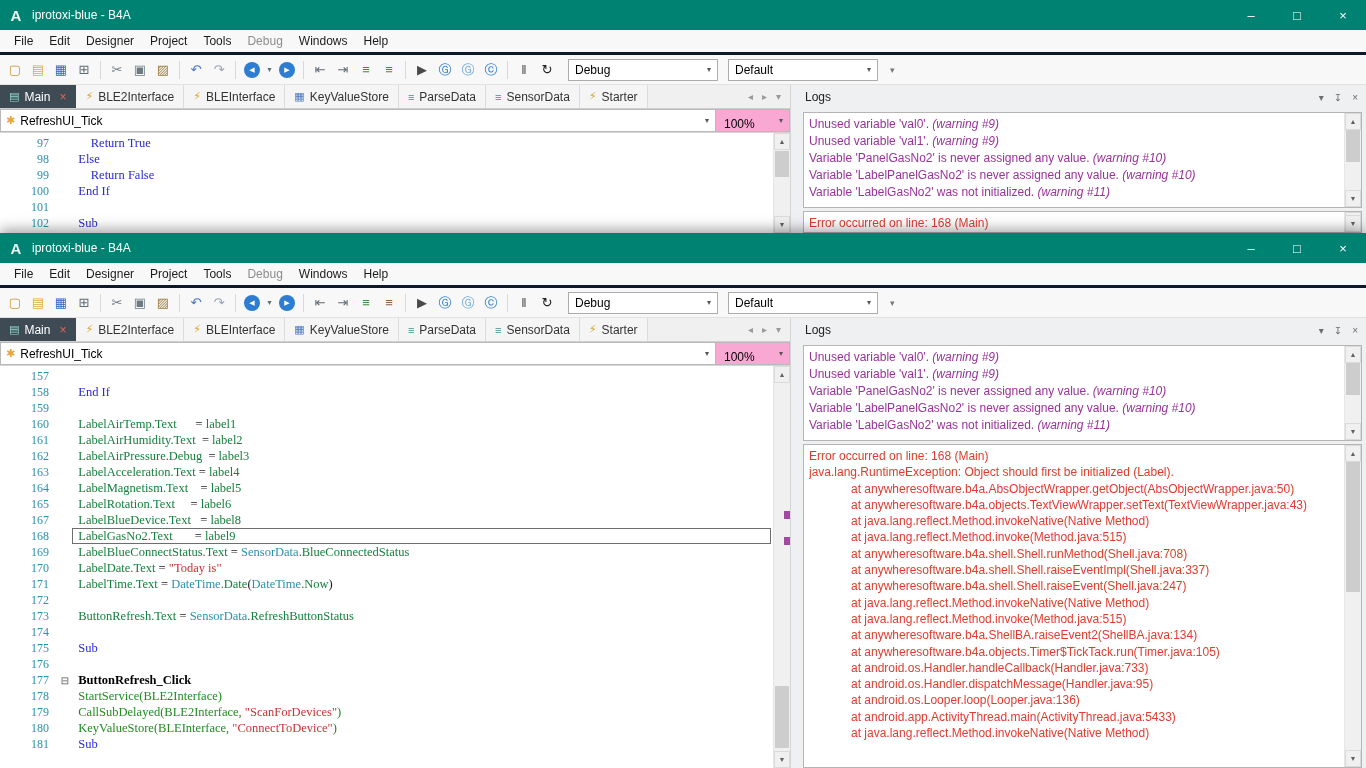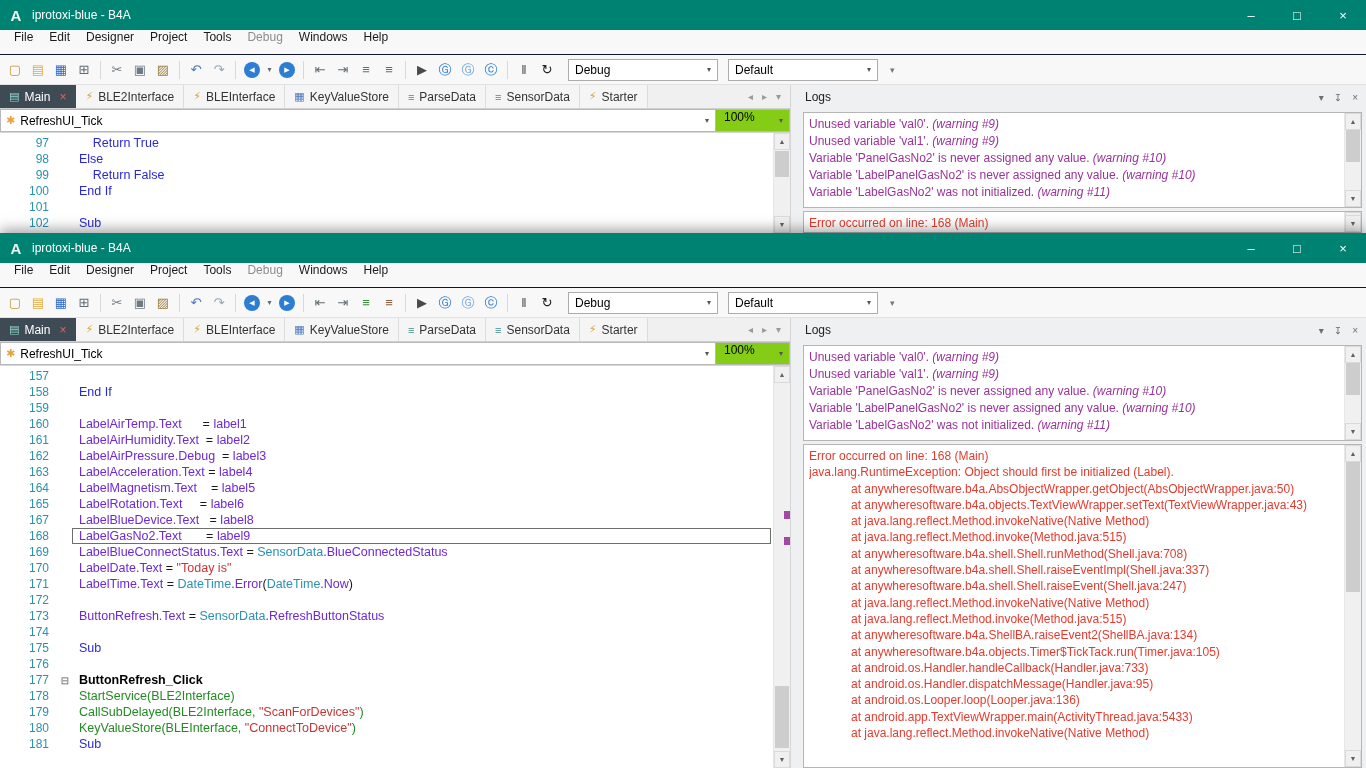--- a/index.html
+++ b/index.html
@@ -11,21 +11,21 @@
   .window { position:absolute; left:0; width:1366px; display:flex; flex-direction:column; background:#fff; overflow:hidden; }
   .win-top { top:0; height:233px; z-index:1; }
   .win-bottom { top:233px; height:535px; z-index:2; box-shadow:0 -4px 12px rgba(0,0,0,.35); }
 
   .titlebar { flex:0 0 30px; height:30px; background:#008272; display:flex; align-items:center; color:#fff; }
   .app-icon { width:32px; text-align:center; font-size:15px; font-weight:bold; color:#EAF7F4; }
   .title-text { font-size:12px; }
   .win-controls { margin-left:auto; display:flex; height:100%; }
   .win-btn { width:46px; display:flex; align-items:center; justify-content:center; font-size:13px; color:#fff; }
 
-  .menubar { flex:0 0 25px; height:25px; background:#F8F8F8; display:flex; align-items:flex-start; padding-left:6px; border-bottom:1px solid #0f172a; }
+  .menubar { flex:0 0 25px; height:25px; background:#F8F8F8; display:flex; align-items:center; padding-left:6px; border-bottom:3px solid #0f172a; }
   .menu-item { padding:0 8px; color:#1b1b1b; }
   .menu-item.muted { color:#8d8d8d; }
 
   .toolbar { flex:0 0 30px; height:30px; background:#F8F8F8; display:flex; align-items:center; padding-left:4px; border-bottom:1px solid #E2E2E2; }
   .tb-icons { display:flex; align-items:center; gap:1px; }
   .tb-icon { width:22px; height:22px; display:flex; align-items:center; justify-content:center; font-size:13px; cursor:default; }
   .tb-icon.circled { width:16px; height:16px; border-radius:50%; font-size:7px; margin:0 3px; }
   .tb-icon.narrow { width:11px; font-size:8px; }
   .tb-sep { width:1px; height:18px; background:#D8D8D8; margin:0 4px; display:inline-block; }
   .tb-combo { width:150px; height:22px; border:1px solid #ACACAC; background:#fff; display:flex; align-items:center; padding-left:6px; margin-left:10px; }
@@ -40,32 +40,32 @@
   .tabs { display:flex; align-items:stretch; }
   .tab { display:flex; align-items:center; gap:5px; padding:0 9px; color:#333; border-right:1px solid #DCDCDC; background:#F5F5F5; white-space:nowrap; }
   .tab.active { background:#3E4B54; color:#fff; border-right:1px solid #3E4B54; }
   .tab-icon { font-size:11px; }
   .tab-close { font-size:12px; color:#E2625A; margin-left:4px; }
   .tab-nav { margin-left:auto; display:flex; align-items:center; gap:9px; color:#9a9a9a; padding:0 9px; font-size:10px; }
 
   .combo-row { flex:0 0 24px; height:24px; display:flex; background:#F2F2F2; border-bottom:1px solid #D5D5D5; }
   .sub-combo { flex:1; background:#fff; border:1px solid #B9B9B9; display:flex; align-items:center; gap:5px; padding-left:5px; }
   .sub-icon { color:#E8A33D; font-size:11px; }
-  .zoom-combo { width:74px; flex:0 0 74px; background:#84cc16; border:1px solid #B9B9B9; border-left:none; display:flex; align-items:flex-start; padding-left:8px; }
+  .zoom-combo { width:74px; flex:0 0 74px; background:#f9a8d4; border:1px solid #B9B9B9; border-left:none; display:flex; align-items:flex-end; padding-left:8px; }
 
   .code-area { flex:1; position:relative; background:#fff; overflow:hidden;
-               font-family:Liberation Sans, sans-serif; font-size:12.5px; }
+               font-family:Liberation Serif, serif; font-size:12.5px; }
   .code-lines { position:absolute; top:2px; left:0; right:17px; }
   .cl { height:16px; display:flex; align-items:center; white-space:pre; position:relative; }
   .ln { flex:0 0 58px; width:58px; text-align:right; padding-right:9px; color:#2B91AF; font-size:12px; }
   .fold { flex:0 0 14px; width:14px; text-align:center; color:#555; font-size:10px; }
   .ct { flex:1; }
   .cl.hl::after { content:""; position:absolute; left:72px; right:2px; top:0; bottom:0; border:1px solid #6E6E6E; pointer-events:none; }
   .kw { color:#2929D6; }
-  .id { color:#6d28d9; }
+  .id { color:#15803d; }
   .ty { color:#2B91AF; }
   .st { color:#CC3333; }
   .fn { color:#228B22; }
   .pl { color:#1A1A1A; }
   .sb { color:#000; font-weight:bold; }
 
   .vscroll { position:absolute; top:0; right:0; bottom:0; width:17px; background:#F0F0F0; border-left:1px solid #E6E6E6; }
   .vs-arrow { position:absolute; left:0; right:0; height:17px; display:flex; align-items:center; justify-content:center; font-size:7px; color:#606060; background:#F0F0F0; border:1px solid #DADADA; }
   .vs-arrow.up { top:0; }
   .vs-arrow.down { bottom:0; }
@@ -383,21 +383,21 @@
               <div class="cl"><span class="ln">160</span><span class="fold"></span><span class="ct"><span class="id">  LabelAirTemp.Text</span><span class="pl">      = </span><span class="id">label1</span></span></div>
               <div class="cl"><span class="ln">161</span><span class="fold"></span><span class="ct"><span class="id">  LabelAirHumidity.Text</span><span class="pl">  = </span><span class="id">label2</span></span></div>
               <div class="cl"><span class="ln">162</span><span class="fold"></span><span class="ct"><span class="id">  LabelAirPressure.Debug</span><span class="pl">  = </span><span class="id">label3</span></span></div>
               <div class="cl"><span class="ln">163</span><span class="fold"></span><span class="ct"><span class="id">  LabelAcceleration.Text</span><span class="pl"> = </span><span class="id">label4</span></span></div>
               <div class="cl"><span class="ln">164</span><span class="fold"></span><span class="ct"><span class="id">  LabelMagnetism.Text</span><span class="pl">    = </span><span class="id">label5</span></span></div>
               <div class="cl"><span class="ln">165</span><span class="fold"></span><span class="ct"><span class="id">  LabelRotation.Text</span><span class="pl">     = </span><span class="id">label6</span></span></div>
               <div class="cl"><span class="ln">167</span><span class="fold"></span><span class="ct"><span class="id">  LabelBlueDevice.Text</span><span class="pl">   = </span><span class="id">label8</span></span></div>
               <div class="cl hl"><span class="ln">168</span><span class="fold"></span><span class="ct"><span class="id">  LabelGasNo2.Text</span><span class="pl">       = </span><span class="id">label9</span></span></div>
               <div class="cl"><span class="ln">169</span><span class="fold"></span><span class="ct"><span class="id">  LabelBlueConnectStatus.Text</span><span class="pl"> = </span><span class="ty">SensorData</span><span class="id">.BlueConnectedStatus</span></span></div>
               <div class="cl"><span class="ln">170</span><span class="fold"></span><span class="ct"><span class="id">  LabelDate.Text</span><span class="pl"> = </span><span class="st">"Today is"</span></span></div>
-              <div class="cl"><span class="ln">171</span><span class="fold"></span><span class="ct"><span class="id">  LabelTime.Text</span><span class="pl"> = </span><span class="ty">DateTime</span><span class="id">.Error</span><span class="pl">(</span><span class="ty">DateTime</span><span class="id">.Now</span><span class="pl">)</span></span></div>
+              <div class="cl"><span class="ln">171</span><span class="fold"></span><span class="ct"><span class="id">  LabelTime.Text</span><span class="pl"> = </span><span class="ty">DateTime</span><span class="id">.Date</span><span class="pl">(</span><span class="ty">DateTime</span><span class="id">.Now</span><span class="pl">)</span></span></div>
               <div class="cl"><span class="ln">172</span><span class="fold"></span><span class="ct"></span></div>
               <div class="cl"><span class="ln">173</span><span class="fold"></span><span class="ct"><span class="id">  ButtonRefresh.Text</span><span class="pl"> = </span><span class="ty">SensorData</span><span class="id">.RefreshButtonStatus</span></span></div>
               <div class="cl"><span class="ln">174</span><span class="fold"></span><span class="ct"></span></div>
               <div class="cl"><span class="ln">175</span><span class="fold"></span><span class="ct"><span class="kw">  Sub</span></span></div>
               <div class="cl"><span class="ln">176</span><span class="fold"></span><span class="ct"></span></div>
               <div class="cl"><span class="ln">177</span><span class="fold">⊟</span><span class="ct"><span class="sb">  ButtonRefresh_Click</span></span></div>
               <div class="cl"><span class="ln">178</span><span class="fold"></span><span class="ct"><span class="fn">  StartService(BLE2Interface)</span></span></div>
               <div class="cl"><span class="ln">179</span><span class="fold"></span><span class="ct"><span class="fn">  CallSubDelayed(BLE2Interface, </span><span class="st">"ScanForDevices"</span><span class="fn">)</span></span></div>
               <div class="cl"><span class="ln">180</span><span class="fold"></span><span class="ct"><span class="fn">  KeyValueStore(BLEInterface, </span><span class="st">"ConnectToDevice"</span><span class="fn">)</span></span></div>
               <div class="cl"><span class="ln">181</span><span class="fold"></span><span class="ct"><span class="kw">  Sub</span></span></div>
@@ -447,21 +447,21 @@
                 <div class="log-line err-line indent">at anywheresoftware.b4a.shell.Shell.runMethod(Shell.java:708)</div>
                 <div class="log-line err-line indent">at anywheresoftware.b4a.shell.Shell.raiseEventImpl(Shell.java:337)</div>
                 <div class="log-line err-line indent">at anywheresoftware.b4a.shell.Shell.raiseEvent(Shell.java:247)</div>
                 <div class="log-line err-line indent">at java.lang.reflect.Method.invokeNative(Native Method)</div>
                 <div class="log-line err-line indent">at java.lang.reflect.Method.invoke(Method.java:515)</div>
                 <div class="log-line err-line indent">at anywheresoftware.b4a.ShellBA.raiseEvent2(ShellBA.java:134)</div>
                 <div class="log-line err-line indent">at anywheresoftware.b4a.objects.Timer$TickTack.run(Timer.java:105)</div>
                 <div class="log-line err-line indent">at android.os.Handler.handleCallback(Handler.java:733)</div>
                 <div class="log-line err-line indent">at android.os.Handler.dispatchMessage(Handler.java:95)</div>
                 <div class="log-line err-line indent">at android.os.Looper.loop(Looper.java:136)</div>
-                <div class="log-line err-line indent">at android.app.TextViewWrapper.main(ActivityThread.java:5433)</div>
+                <div class="log-line err-line indent">at android.app.ActivityThread.main(ActivityThread.java:5433)</div>
                 <div class="log-line err-line indent">at java.lang.reflect.Method.invokeNative(Native Method)</div>
               </div>
             <div class="vscroll">
               <span class="vs-arrow up">▲</span>
               <div class="vs-thumb" style="top: 17px; height: 130px;"></div>
               <span class="vs-arrow down">▼</span>
             </div>
           </div>
         </div>
       </div>

